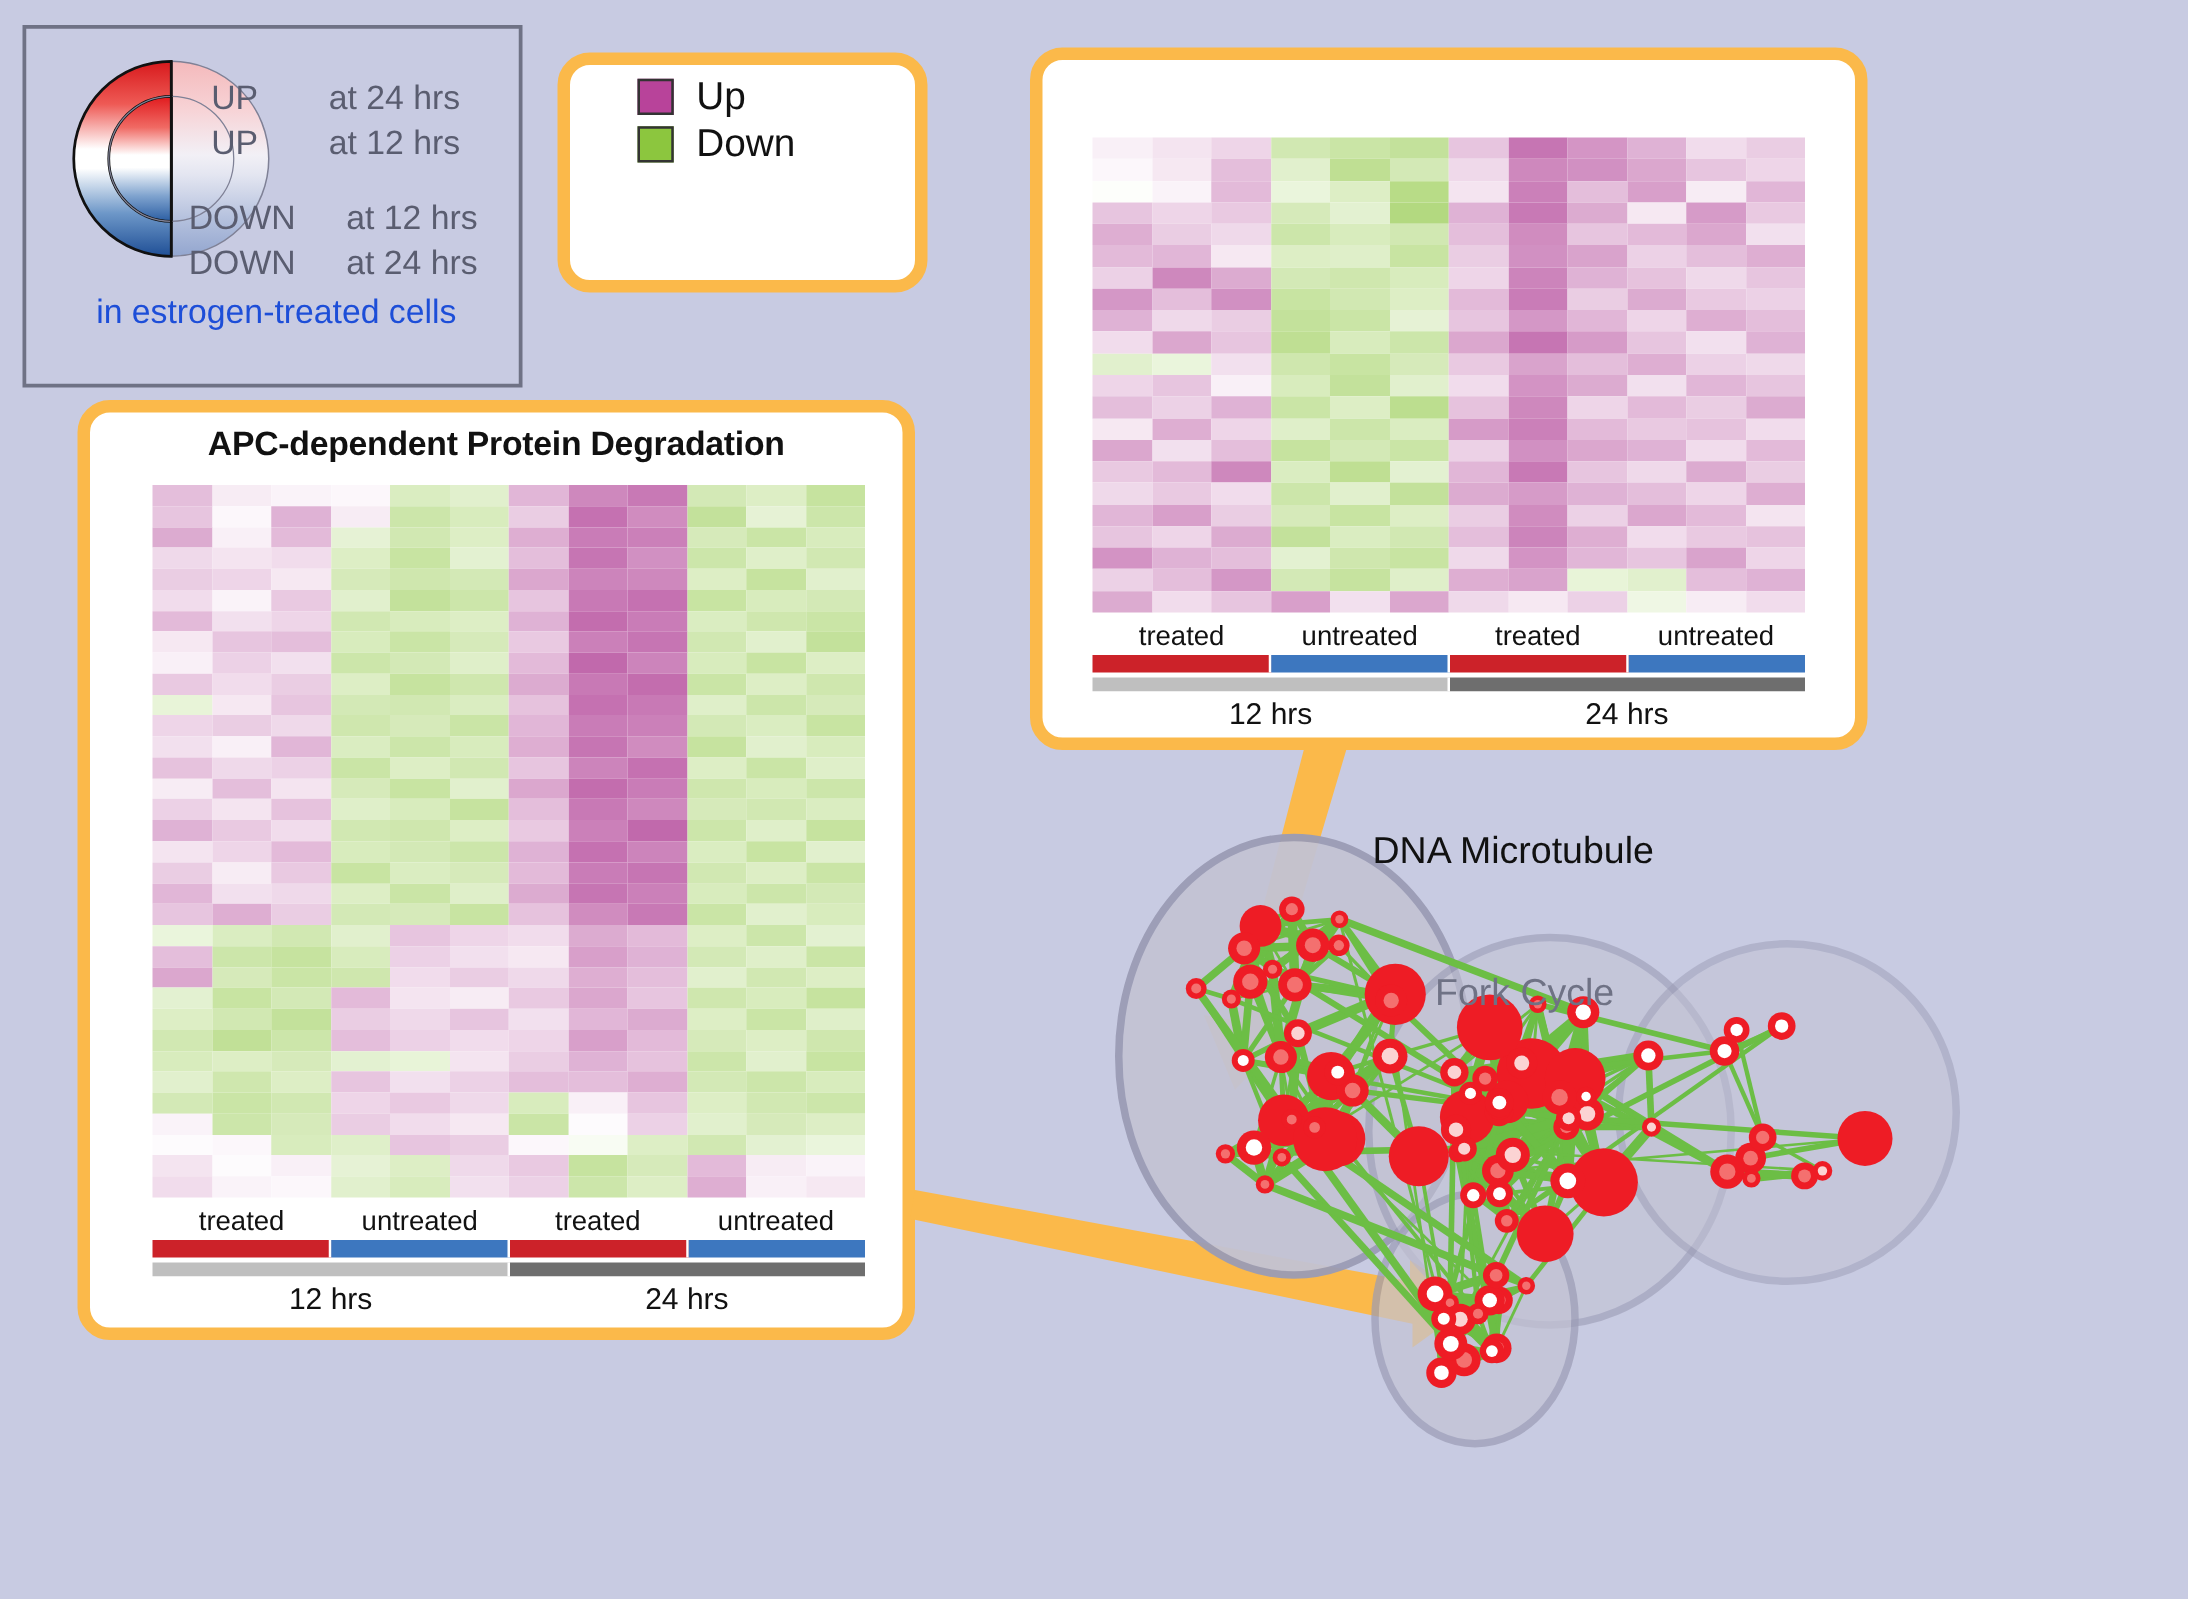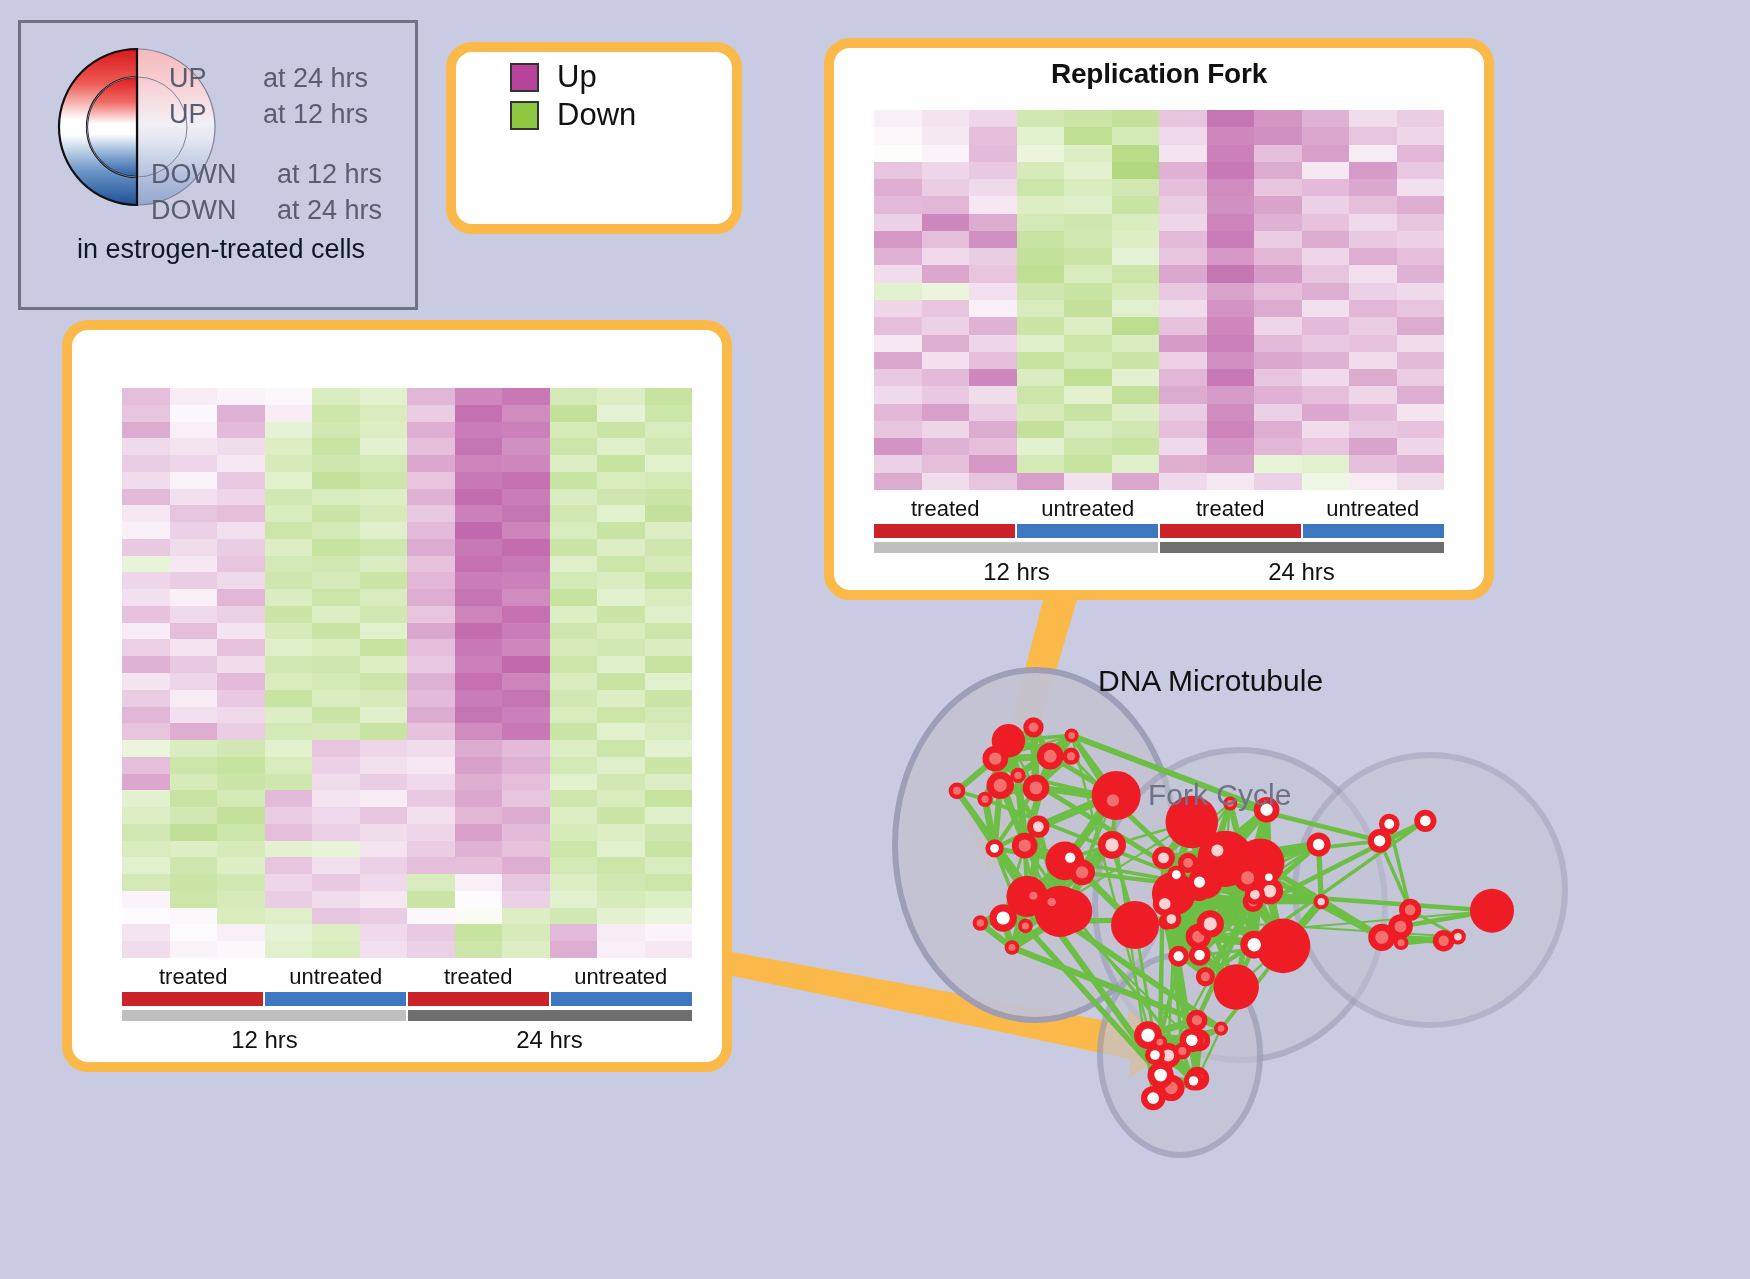--- a/index.html
+++ b/index.html
@@ -26,21 +26,21 @@
     position:absolute;left:18px;top:20px;width:400px;height:290px;
     background:#c8cbe2;border:3px solid #6f7285;box-sizing:border-box;
   }
   .wheel-wrap{position:absolute;left:26px;top:14px;width:180px;height:180px;}
   .wheel-txt{
     position:absolute;color:#5a5d70;font-size:27px;letter-spacing:0px;
     white-space:nowrap;
   }
   .wheel-caption{
     position:absolute;left:0;top:208px;width:400px;text-align:center;
-    color:#0f172a;font-size:27px;line-height:36px;
+    color:#1d4ed8;font-size:27px;line-height:36px;
   }
 
   
   #legend-panel{left:446px;top:42px;width:296px;height:192px;}
   .legend-title{
     text-align:center;font-size:30px;color:#111;line-height:37px;
     margin-top:14px;
   }
   .legend-rows{margin-top:6px;padding-left:54px;}
   .legend-row{display:flex;align-items:center;gap:18px;height:38px;}
@@ -140,21 +140,20 @@
         <span class="legend-lab">Up</span>
       </div>
       <div class="legend-row">
         <span class="swatch" id="sw-down" style="background: rgb(140, 198, 62);"></span>
         <span class="legend-lab">Down</span>
       </div>
     </div>
   </div>
 
   <div class="panel" id="rep-panel">
-    <div class="hm-title">Replication Fork</div>
     <div class="heat" id="heat-rep" style="left: 40px; top: 62px; width: 570px; height: 380px; grid-template-columns: repeat(12, 1fr); grid-template-rows: repeat(22, 1fr);">
         <div style="background: rgb(249, 240, 247);"></div>
         <div style="background: rgb(244, 228, 240);"></div>
         <div style="background: rgb(238, 213, 232);"></div>
         <div style="background: rgb(209, 232, 178);"></div>
         <div style="background: rgb(202, 229, 166);"></div>
         <div style="background: rgb(195, 225, 155);"></div>
         <div style="background: rgb(231, 197, 223);"></div>
         <div style="background: rgb(198, 117, 179);"></div>
         <div style="background: rgb(212, 149, 197);"></div>
@@ -430,20 +429,21 @@
         <div style="flex: 1 1 0%; background: rgb(191, 191, 191); border-right: 2px solid rgb(255, 255, 255);"></div>
         <div style="flex: 1 1 0%; background: rgb(110, 110, 110); border-right: none;"></div>
       </div>
     <div class="time-labels" id="rep-time-labels" style="left:40px;top:510px;width:570px;">
         <span>12 hrs</span>
         <span>24 hrs</span>
       </div>
   </div>
 
   <div class="panel" id="apc-panel">
+    <div class="hm-title small">APC-dependent Protein Degradation</div>
     <div class="heat" id="heat-apc" style="left: 50px; top: 58px; width: 570px; height: 570px; grid-template-columns: repeat(12, 1fr); grid-template-rows: repeat(34, 1fr);">
         <div style="background: rgb(228, 190, 219);"></div>
         <div style="background: rgb(247, 236, 244);"></div>
         <div style="background: rgb(250, 243, 249);"></div>
         <div style="background: rgb(252, 247, 251);"></div>
         <div style="background: rgb(218, 237, 193);"></div>
         <div style="background: rgb(225, 240, 205);"></div>
         <div style="background: rgb(225, 182, 215);"></div>
         <div style="background: rgb(206, 136, 189);"></div>
         <div style="background: rgb(200, 121, 181);"></div>

